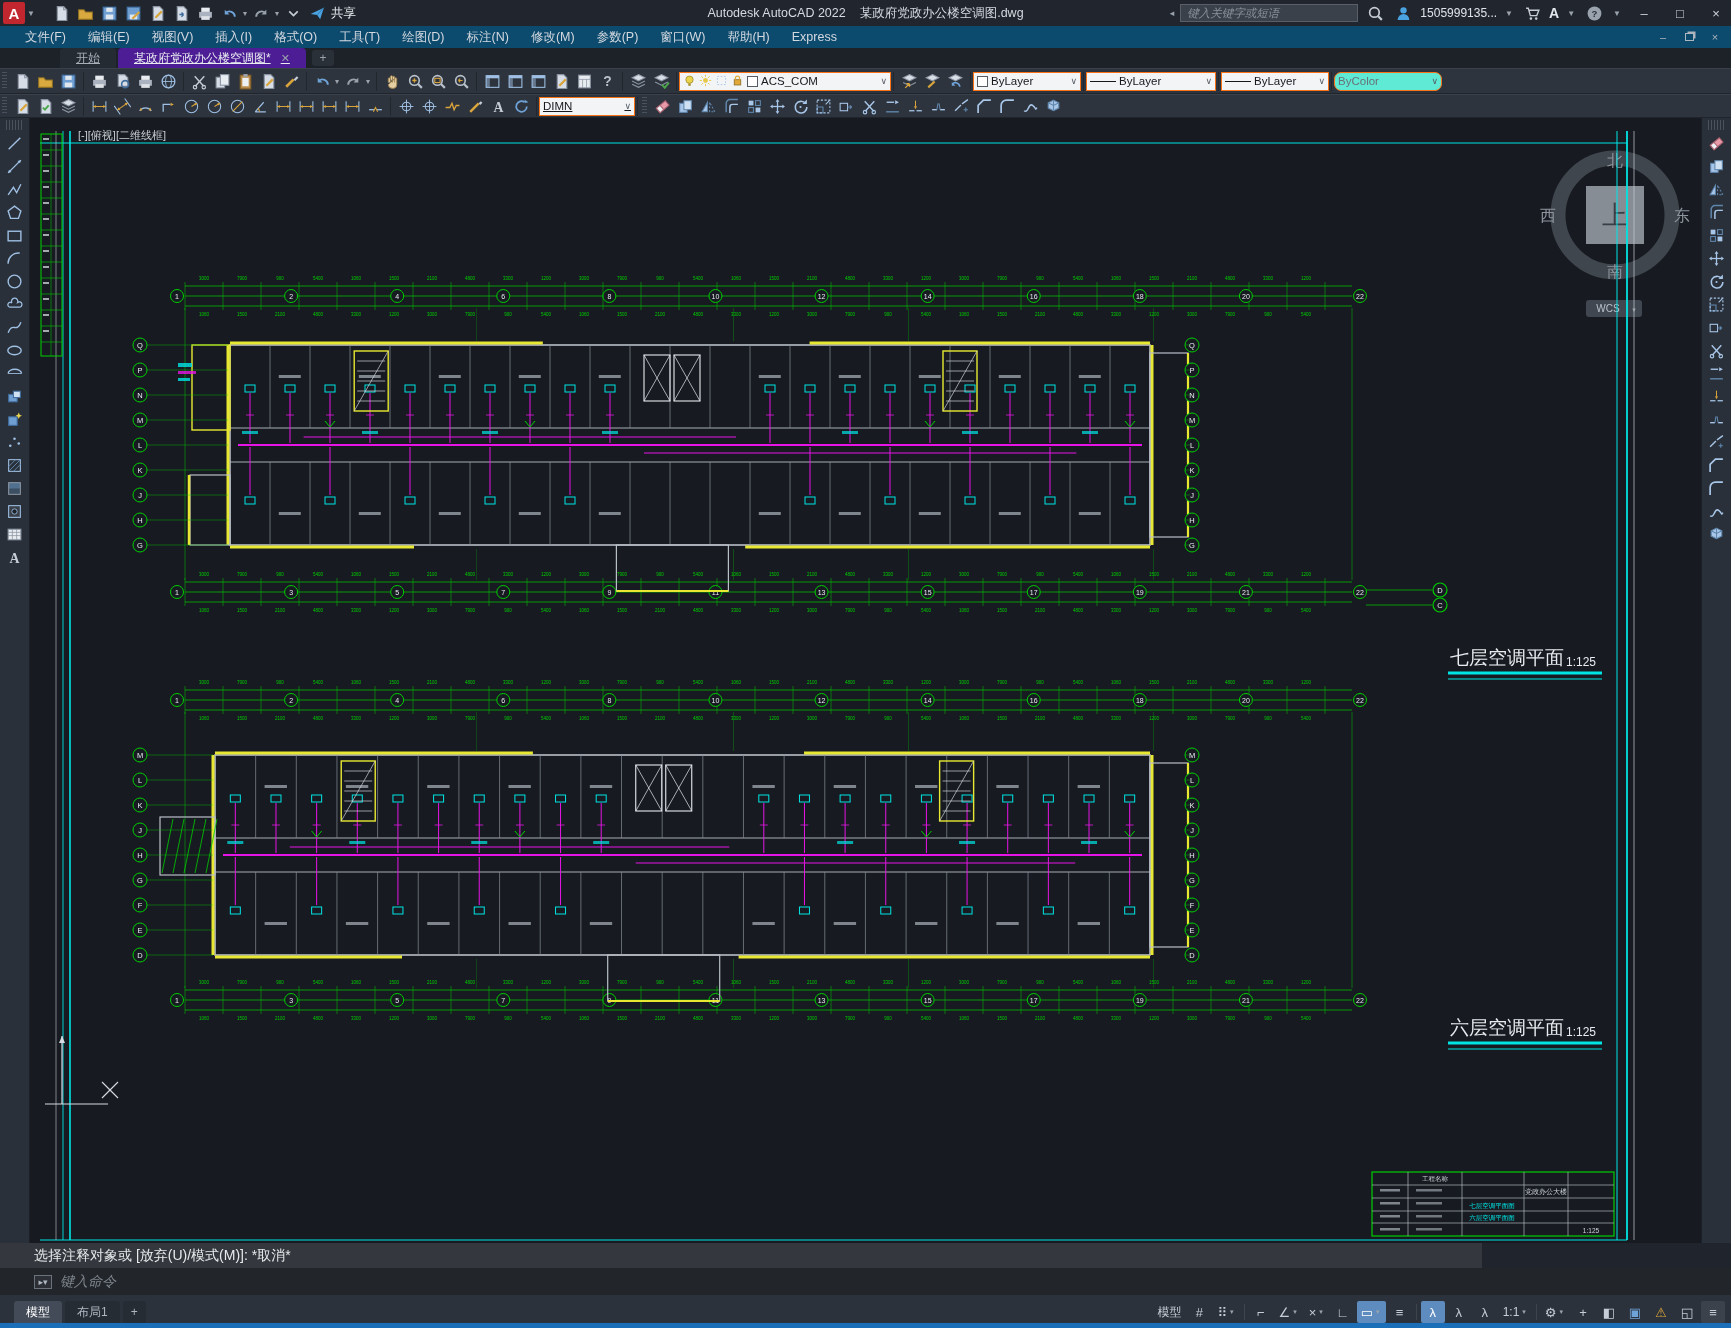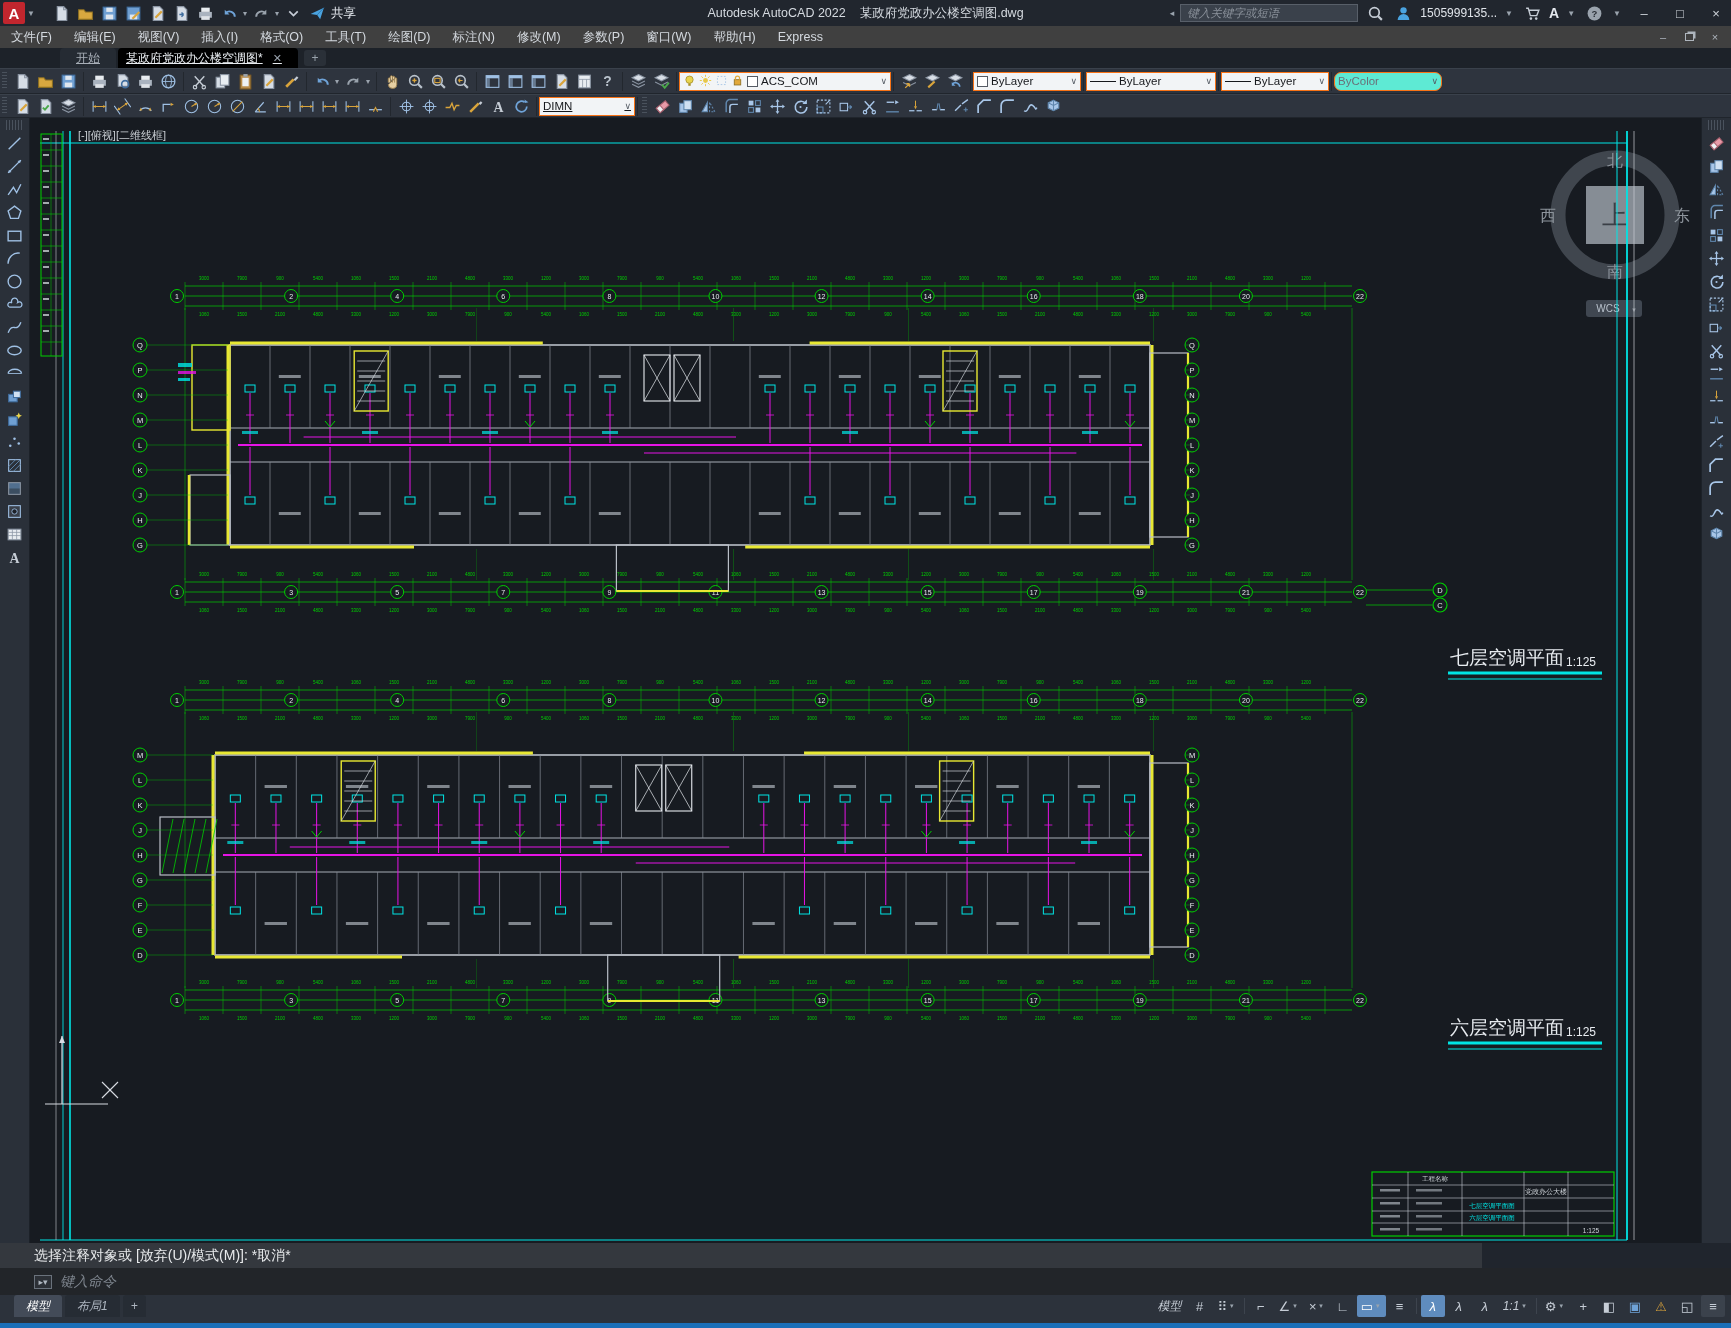--- a/index.html
+++ b/index.html
@@ -18,32 +18,32 @@
   .tb-title { position:absolute; left:50%; transform:translateX(-50%); top:0; height:26px;
     display:flex; align-items:center; gap:14px; font-size:12.5px; color:#d4d9df; white-space:nowrap; }
   .tb-right { position:absolute; right:0; top:0; height:26px; display:flex; align-items:center; gap:6px; }
   .searchbox { width:178px; height:18px; background:#3a414b; border:1px solid #585f69; color:#8a919a;
     font-style:italic; font-size:11.5px; padding:0 6px; }
   .searchbox::placeholder { color:#8a919a; font-style:italic; }
   .acct { color:#dfe3e9; font-size:12px; }
   .winbtn { width:30px; height:24px; display:flex; align-items:center; justify-content:center;
     color:#cfd4da; font-size:13px; }
   
-  .menubar { position:absolute; left:0; top:26px; width:1731px; height:22px; background:#404040;
-    display:flex; align-items:flex-start; color:#d4d9df; font-size:12.5px; }
+  .menubar { position:absolute; left:0; top:26px; width:1731px; height:22px; background:#0c4a6e;
+    display:flex; align-items:flex-start; color:#d4d9df; font-size:12.5px; padding-left:14px; }
   .menu-item { padding:0 11px; height:22px; display:flex; align-items:center; }
   .mb-right { position:absolute; right:4px; top:0; display:flex; align-items:center; height:22px; gap:2px; }
   .winbtn.sm { width:24px; height:18px; font-size:11px; color:#aeb5bd; }
   .restore-box { width:9px; height:8px; border:1px solid #aeb5bd; box-shadow:2px -2px 0 -0.5px #aeb5bd; }
   
   .tabrow { position:absolute; left:0; top:48px; width:1731px; height:20px; background:#1d2229;
     display:flex; align-items:flex-end; padding-left:60px; }
   .dtab { height:20px; display:flex; align-items:center; padding:0 16px; font-size:12px;
     color:#a8afb8; background:#252b33; margin-right:2px; border-radius:4px 4px 0 0;text-decoration:underline; }
-  .dtab.active { background:#000000; color:#e8ecf0;padding-left:8px; }
+  .dtab.active { background:#4c1d95; color:#e8ecf0; }
   .dtab .x { margin-left:10px; color:#9aa3ad; font-size:11px; }
   .newtab { width:22px; height:16px; background:#2a3038; color:#9aa3ad; display:flex; align-items:center;
     justify-content:center; border-radius:3px; margin-left:4px; margin-bottom:2px; font-size:12px; }
   
   .toolbar { position:absolute; left:0; width:1731px; background:#2e343e; display:flex; align-items:center;
     border-top:1px solid #3a414b; border-bottom:1px solid #20252c; }
   #toolbar1 { top:68px; height:26px; }
   #toolbar2 { top:94px; height:24px; }
   .tgroup { display:flex; align-items:center; gap:1px; padding:0 2px; }
   .sep { width:1px; height:19px; background:#22272e; margin:0 2px; }
@@ -68,21 +68,21 @@
   
   #cmdhist { position:absolute; left:0; top:1243px; width:1482px; height:25px; background:#34383e;
     color:#e8eaec; font-size:14px; display:flex; align-items:center; padding-left:34px; }
   #cmdinput { position:absolute; left:0; top:1268px; width:1731px; height:27px; background:#222529;
     color:#8a919a; font-size:14px; display:flex; align-items:center; padding-left:34px; gap:8px; }
   #cmdinput .ph { font-style:italic; color:#7d848d; }
   .prompticon { width:18px; height:14px; border:1px solid #6a727c; color:#aeb6bf; font-size:9px;
     display:flex; align-items:center; justify-content:center; background:#2c3036; }
   
   #bottombar { position:absolute; left:0; top:1295px; width:1731px; height:28px; background:#2c323b;
-    display:flex; align-items:flex-start;font-style:italic; }
+    display:flex; align-items:flex-end; }
   .ltab { height:22px; padding:0 12px; display:flex; align-items:center; font-size:12px; color:#aeb6c0;
     background:#262c34; margin-right:3px; border-radius:3px 3px 0 0; }
   .ltab.active { background:#434b58; color:#fff; }
   #statusicons { margin-left:auto; display:flex; align-items:center; gap:2px; padding-right:6px; }
   .sbtn { min-width:24px; height:22px; padding:0 4px; display:flex; align-items:center; justify-content:center;
     color:#c6cdd6; font-size:13px; border-radius:2px; gap:1px; }
   .sbtn.hl { background:#5f8cbe; color:#fff; }
   .sbtn.box { background:#3b424c; }
   .sbtn .caret { font-size:7px; }
   .ssep { width:1px; height:16px; background:#3d444e; margin:0 2px; }

